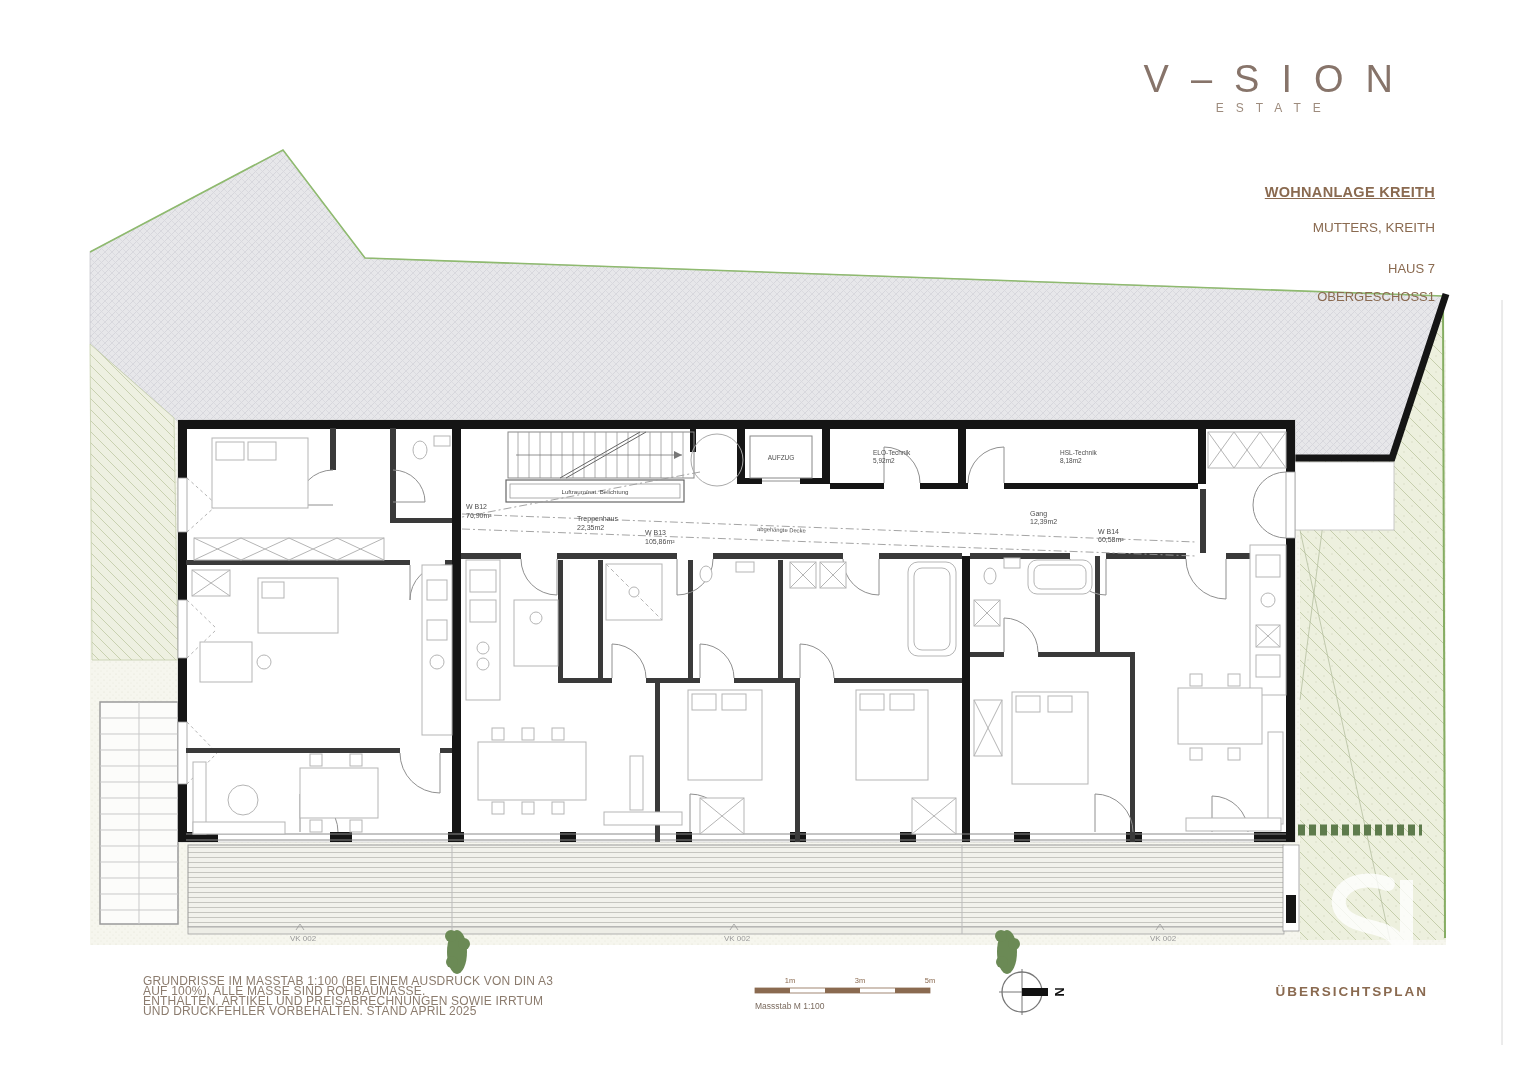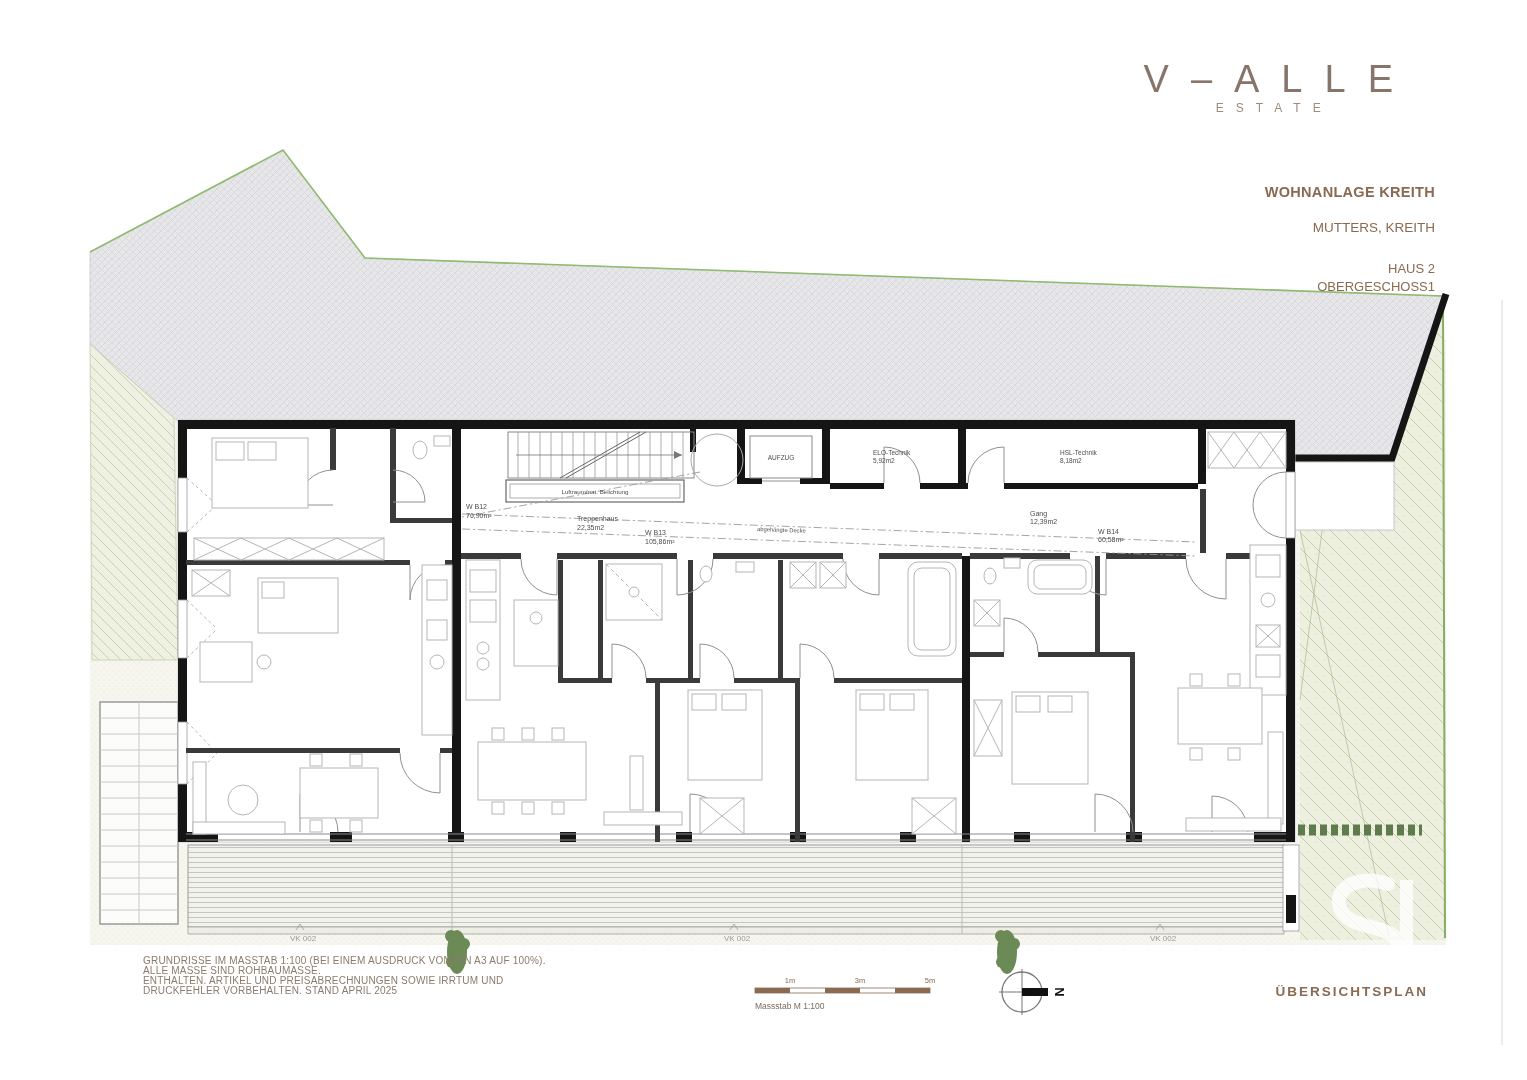--- a/index.html
+++ b/index.html
@@ -4,25 +4,25 @@
 <style>
   html,body{margin:0;padding:0;background:#ffffff;}
   .page{position:relative;width:1527px;height:1080px;background:#ffffff;overflow:hidden;
         font-family:"Liberation Sans", sans-serif;}
   svg{position:absolute;left:0;top:0;}
   svg text{font-family:"Liberation Sans", sans-serif;}
   .brand{position:absolute;top:58px;right:112px;text-align:center;color:#87746a;}
   .brand-main{font-size:38px;font-weight:400;letter-spacing:22px;padding-left:22px;color:#87746a;}
   .brand-sub{font-size:12px;letter-spacing:12px;padding-left:12px;color:#9d8b7d;}
   .title-block{position:absolute;top:184px;right:92px;text-align:right;color:#8a6a50;}
-  .tb-project{font-size:14.5px;font-weight:bold;letter-spacing:.3px;}
+  .tb-project{font-size:14.5px;font-weight:bold;letter-spacing:.3px;text-decoration:underline;}
   .tb-location{font-size:13.5px;margin-top:20px;}
   .tb-building{font-size:13px;margin-top:26px;}
-  .tb-floor{font-size:13px;margin-top:3px;}
-  .disclaimer{position:absolute;left:143px;top:956px;width:430px;font-size:10px;line-height:10px;
+  .tb-floor{font-size:13px;margin-top:13px;}
+  .disclaimer{position:absolute;left:143px;top:976px;width:430px;font-size:12px;line-height:10px;
               color:#8b7b6d;letter-spacing:.2px;}
   .plan-type{position:absolute;right:99px;top:984px;font-size:13.5px;font-weight:bold;
              letter-spacing:2px;color:#8a6a50;}
 </style>
 </head>
 <body>
 
 <div class="page">
 
 <svg width="1527" height="1080" viewBox="0 0 1527 1080">
@@ -374,28 +374,28 @@
     <line x1="999" y1="992" x2="1045" y2="992" stroke="#777777" stroke-width="1"></line>
     <line x1="1022" y1="969" x2="1022" y2="1015" stroke="#777777" stroke-width="1"></line>
     <rect x="1022" y="988" width="26" height="8" fill="#111111"></rect>
     <text x="1058" y="992" font-size="13" font-weight="bold" fill="#111111" text-anchor="middle" transform="rotate(90 1058 992)" dominant-baseline="middle">N</text>
   </g>
 
   <line x1="1502" y1="300" x2="1502" y2="1045" stroke="#d8d8d8" stroke-width="1"></line>
 </svg>
 
 <div class="brand">
-  <div class="brand-main">V–ALLE</div>
+  <div class="brand-main">V–SION</div>
   <div class="brand-sub">ESTATE</div>
 </div>
 
 <div class="title-block">
   <div class="tb-project">WOHNANLAGE KREITH</div>
   <div class="tb-location">MUTTERS, KREITH</div>
-  <div class="tb-building">HAUS 2</div>
+  <div class="tb-building">HAUS 7</div>
   <div class="tb-floor">OBERGESCHOSS1</div>
 </div>
 
 <div class="disclaimer">
   <div>GRUNDRISSE IM MASSTAB 1:100 (BEI EINEM AUSDRUCK VON DIN A3 AUF 100%). ALLE MASSE SIND ROHBAUMASSE.</div>
   <div>ENTHALTEN. ARTIKEL UND PREISABRECHNUNGEN SOWIE IRRTUM UND DRUCKFEHLER VORBEHALTEN. STAND APRIL 2025</div>
 </div>
 
 <div class="plan-type">ÜBERSICHTSPLAN</div>
 

